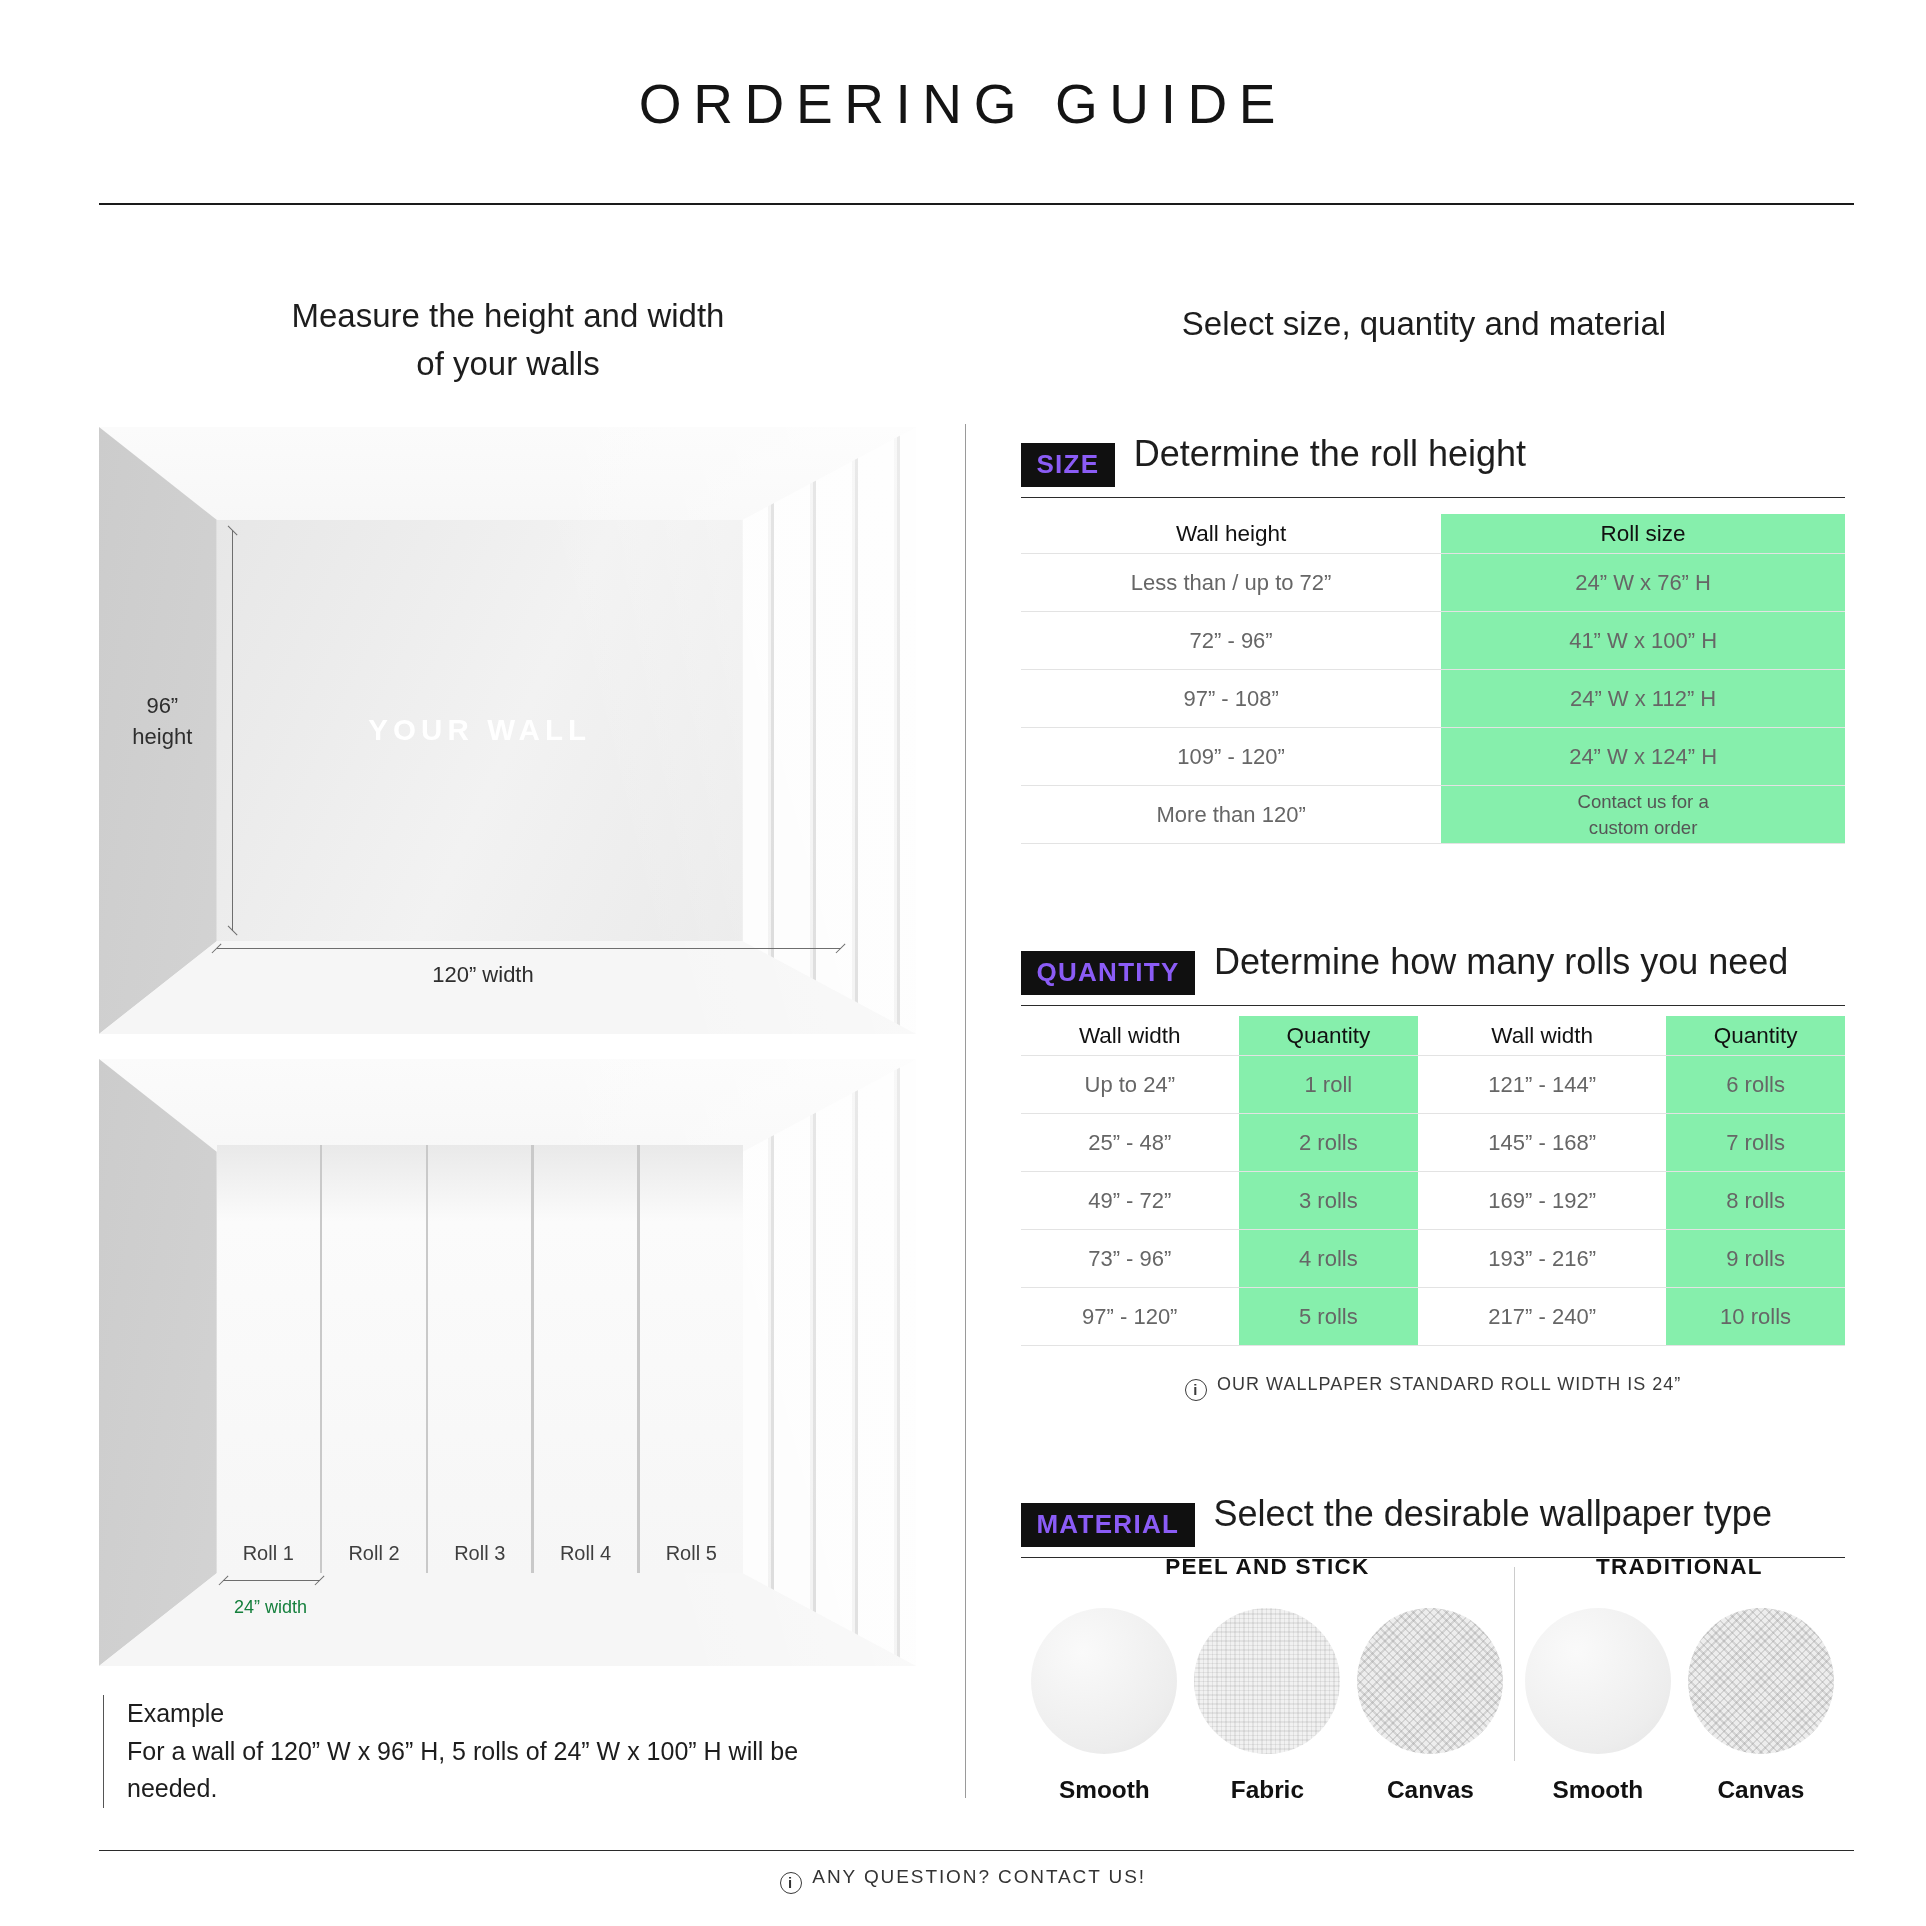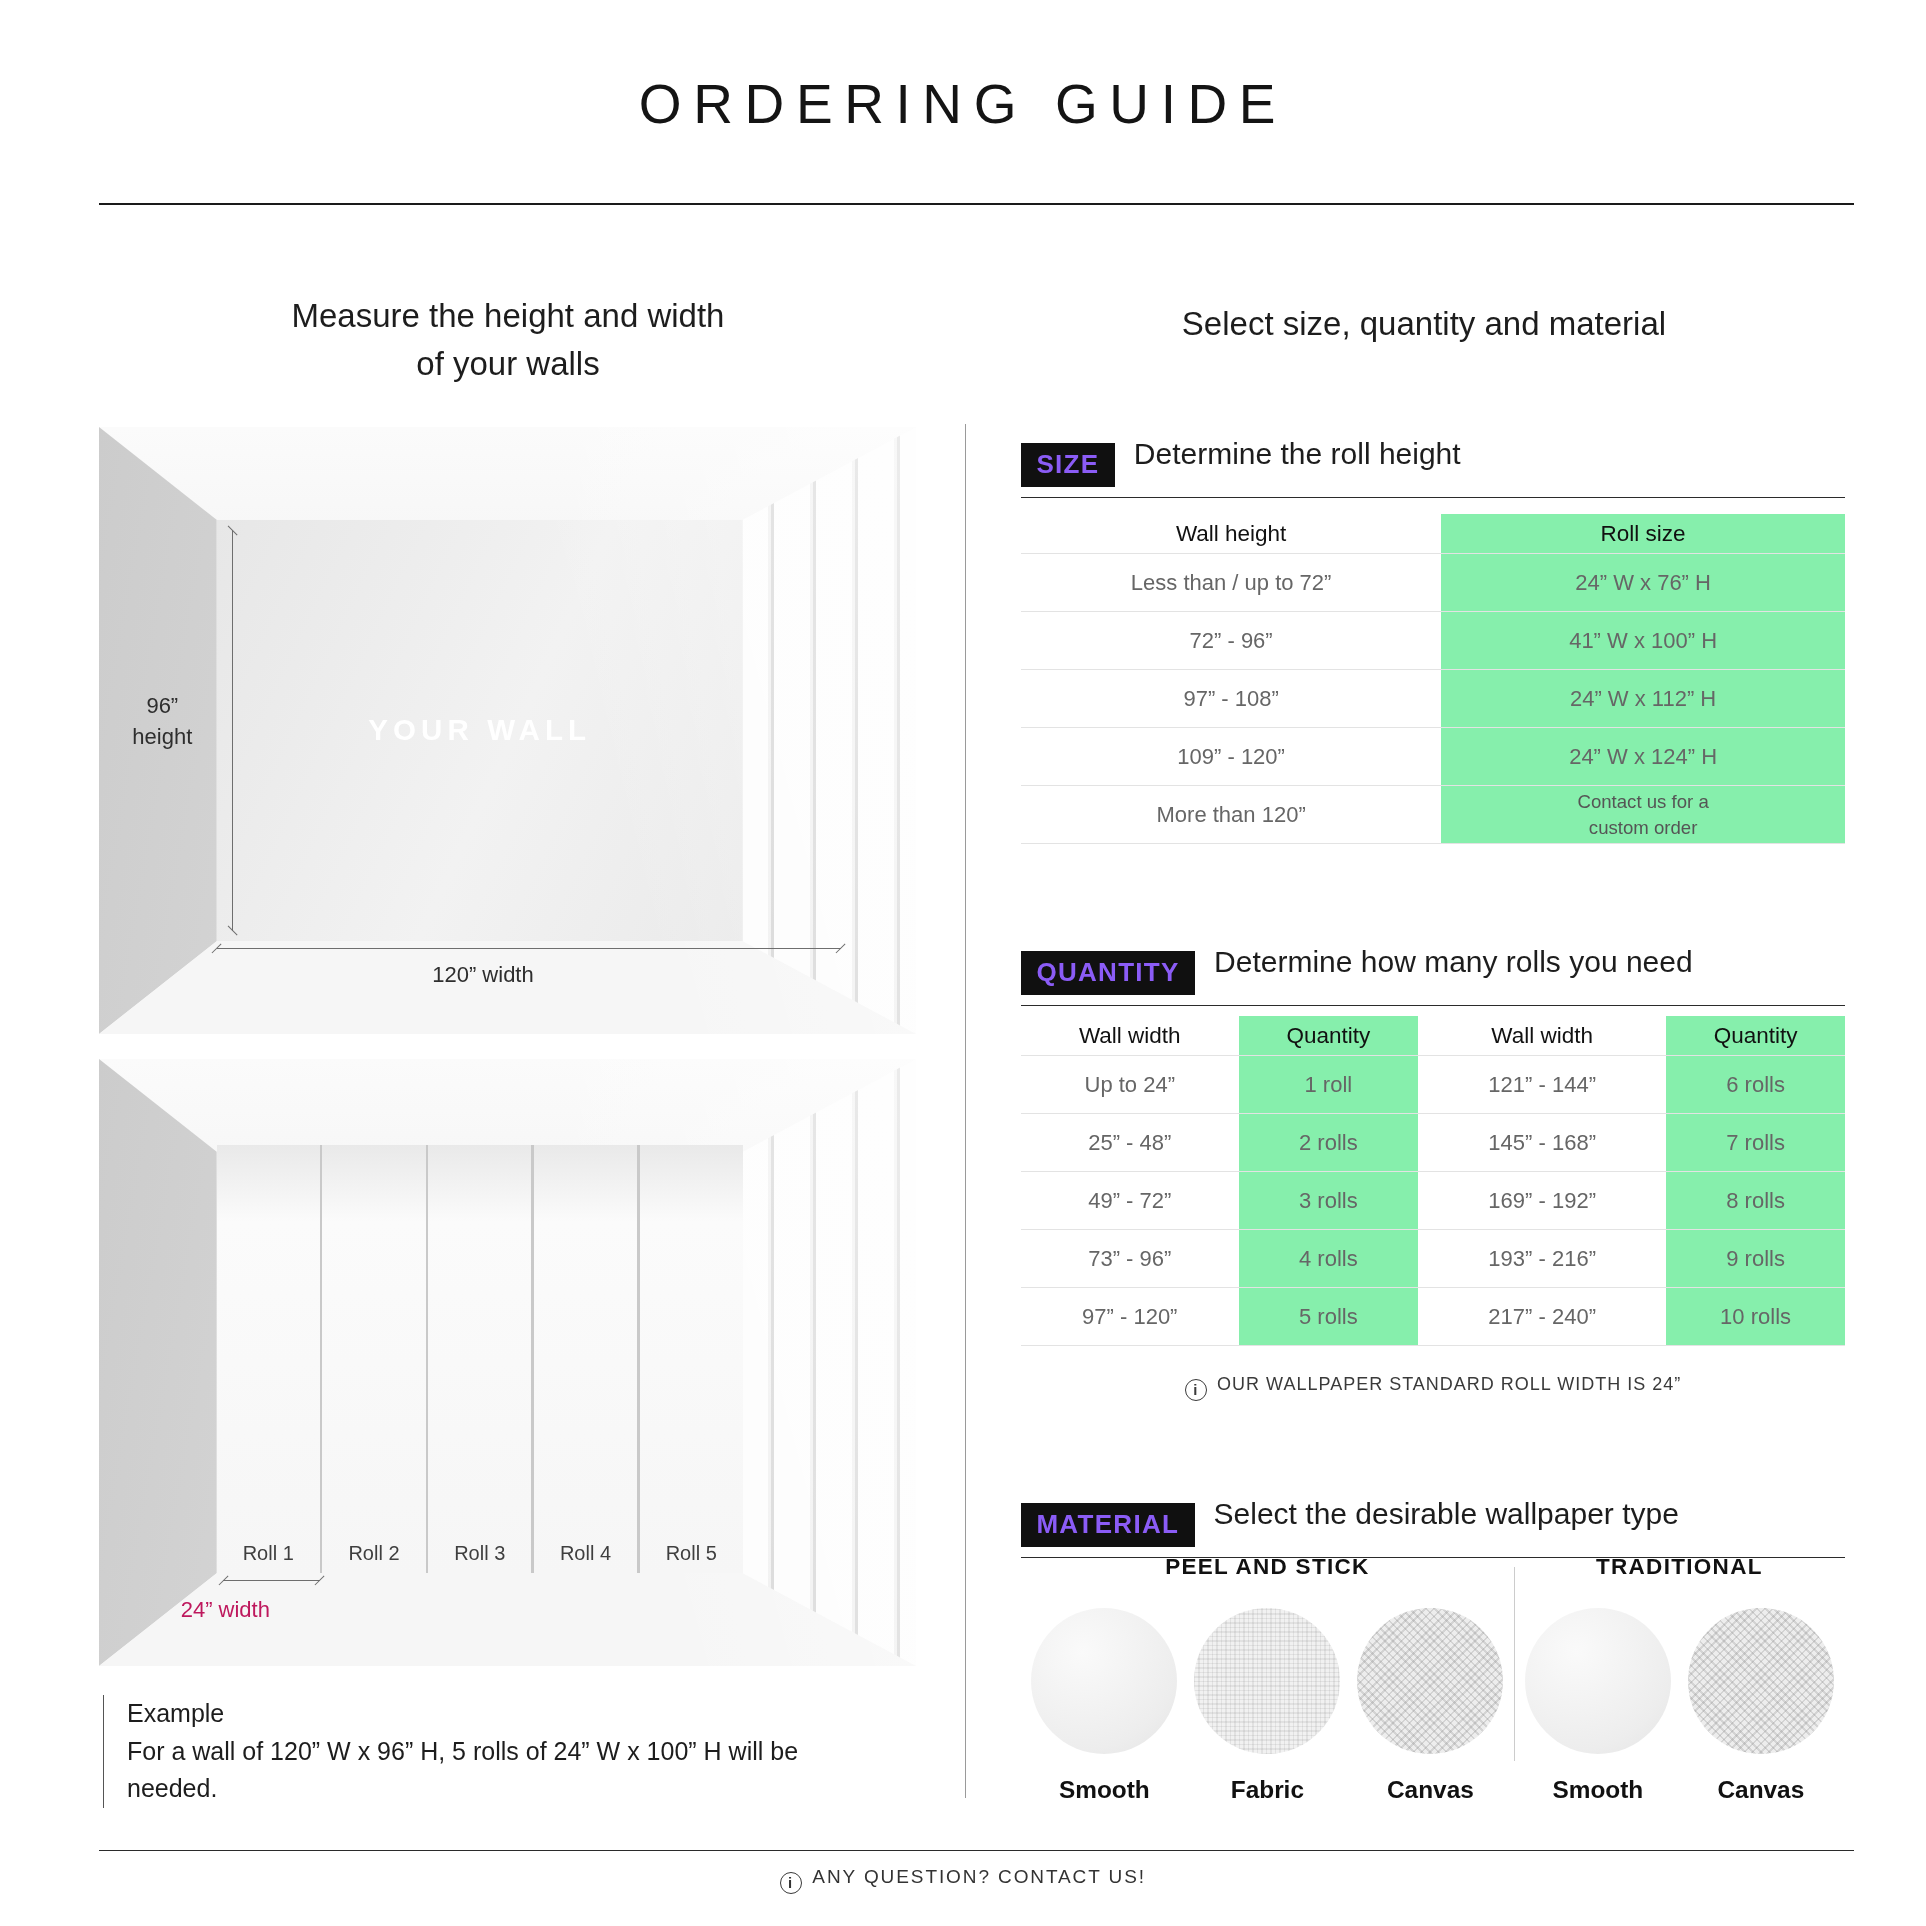--- a/index.html
+++ b/index.html
@@ -56,33 +56,33 @@
     font-size:22px; color:#2e2e2e; line-height:1.4; }
   .r1-width-label { position:absolute; left:32%; top:88.2%; width:30%; text-align:center;
     font-size:22px; color:#2e2e2e; }
 
   .rolls { position:absolute; left:14.4%; top:14.2%; width:64.4%; height:70.5%;
     display:flex; gap:2.6px; background:#c9c9c9; }
   .roll { flex:1; position:relative; background:linear-gradient(to bottom, #e9e9e9, #fbfbfb 18%, #f6f6f6); }
   .roll-label { position:absolute; bottom:7.7px; left:0; width:100%; text-align:center;
     font-size:20px; color:#3f3f3f; }
   .r2-dim-h { left:15.2%; top:85.8%; width:11.8%; }
-  .r2-width-label { position:absolute; left:10%; top:88.6%; width:22%; text-align:left;
-    font-size:22px; color:#be185d; }
+  .r2-width-label { position:absolute; left:10%; top:88.6%; width:22%; text-align:center;
+    font-size:18px; color:#15803d; }
 
   .example { position:absolute; left:103px; top:1695px; width:738px;
     border-left:1.9px solid #555; padding-left:23px; font-size:25px; line-height:1.5; color:#1d1d1d; }
 
   
   .section-head { position:absolute; left:1021px; width:824px; display:flex; align-items:center;
     gap:19px; border-bottom:1.3px solid #2b2b2b; padding-bottom:10.3px; }
   #size-head { top:422px; } #quantity-head { top:930px; } #material-head { top:1482px;align-items:center; }
   .badge { background:#101010; color:#8b5cf6; font-weight:bold; font-size:26px;
     letter-spacing:1.3px; padding:6.4px 15.4px;margin-top:21px; }
-  .section-title { font-size:30px; color:#1d1d1d; }
+  .section-title { font-size:36px; color:#1d1d1d; }
 
   .table { position:absolute; left:1021px; width:824px; font-size:22px; }
   #size-table { top:514px; } #quantity-table { top:1016px; }
   .trow { display:flex; border-bottom:1.3px solid #e3e3e3; }
   .trow > div { display:flex; align-items:center; justify-content:center; text-align:center; }
   .trow.header { height:40px; font-weight:normal; color:#111; font-size:22.5px; }
   .trow.data { height:58px; color:#666; }
   .shade { background:#86efac; }
   .size-c1 { width:51%; } .size-c2 { width:49%; }
   .q-c1 { width:26.4%; } .q-c2 { width:21.8%; } .q-c3 { width:30.1%; } .q-c4 { width:21.7%; }

